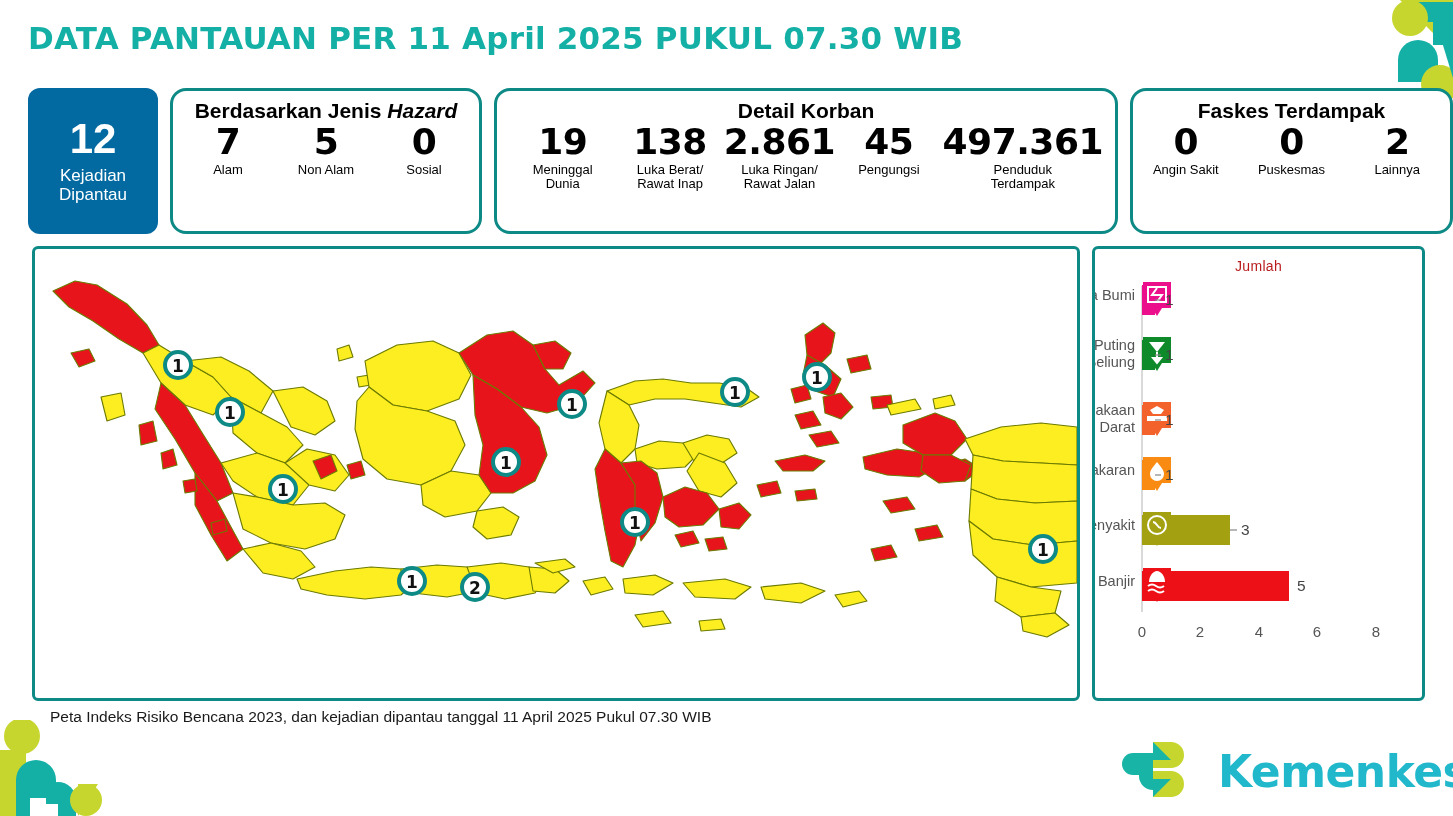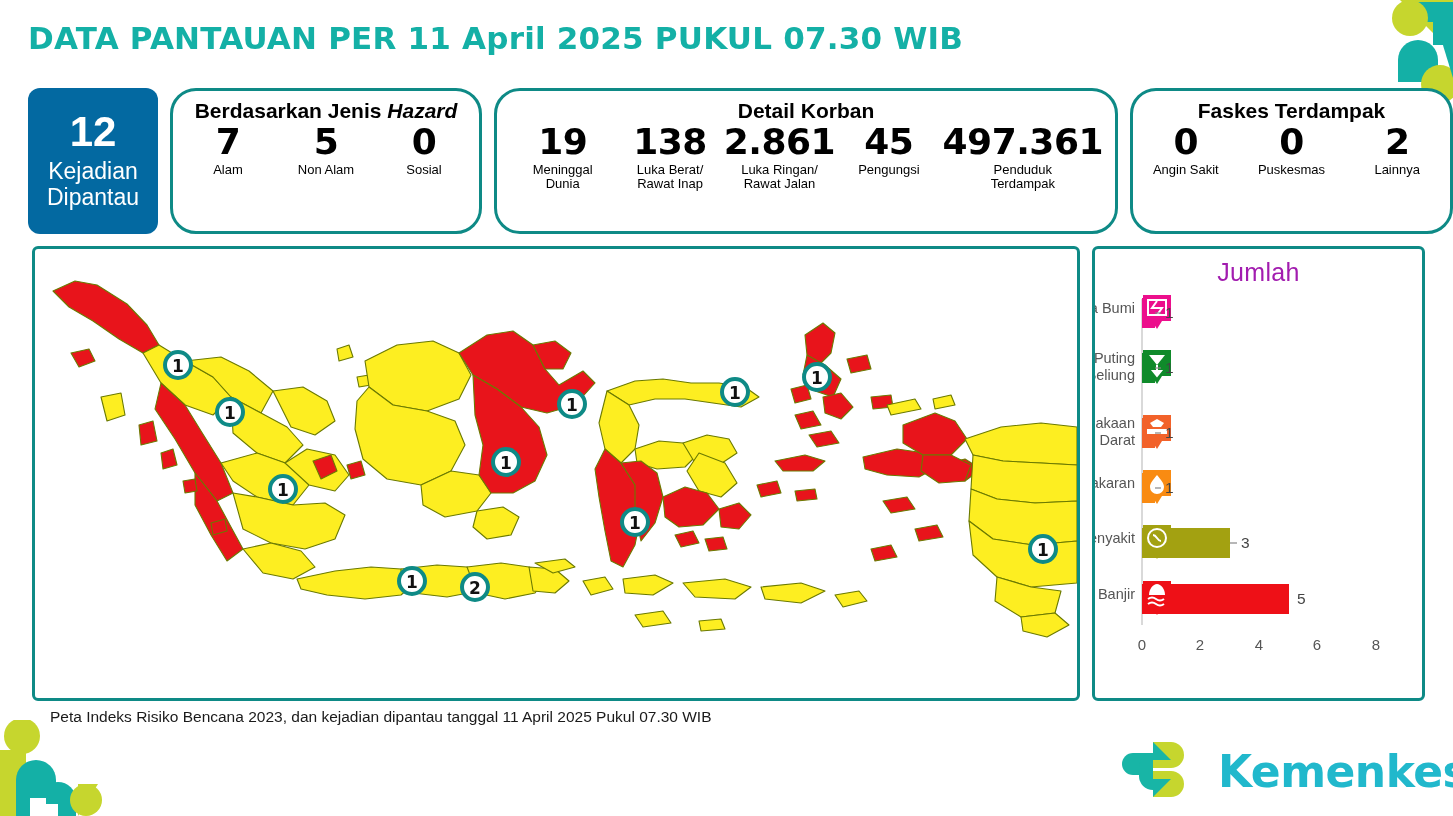--- a/index.html
+++ b/index.html
@@ -27,25 +27,25 @@
   
   .statrow { position: absolute; left: 28px; top: 88px; height: 146px; }
 
   .card-solid {
     position: absolute; left: 0; top: 0; width: 130px; height: 146px;
     background: #0369a1; border-radius: 12px;
     display: flex; flex-direction: column;
     align-items: center; justify-content: center; color: #fff;
   }
   .card-solid .big { font-size: 42px; font-weight: bold; line-height: 1; margin-bottom: 6px; }
-  .card-solid .lbl { font-size: 23px; line-height: 1.12; text-align: center; }
+  .card-solid .lbl { font-size: 17px; line-height: 1.12; text-align: center; }
 
   .card {
     position: absolute; top: 0; height: 146px;
-    background: #fff; border: 3px solid #0e8a86; border-radius: 26px;
+    background: #fff; border: 3px solid #0e8a86; border-radius: 16px;
   }
   .card-hazard { left: 142px; width: 312px; }
   .card-korban { left: 466px; width: 624px; }
   .card-faskes { left: 1102px; width: 323px; }
 
   .card-title {
     text-align: center; font-size: 21px; font-weight: bold;
     color: #000; margin-top: 8px; white-space: nowrap;
   }
   .card-title i { font-style: italic; }
@@ -79,21 +79,21 @@
   }
 
   
   .chart-panel {
     position: absolute; left: 1092px; top: 246px;
     width: 333px; height: 455px;
     border: 3px solid #0e8a86; border-radius: 6px;
     background: #fff;
   }
   .chart-head {
-    text-align: center; font-size: 25px; color: #a21caf;
+    text-align: center; font-size: 14px; color: #b91c1c;
     margin-top: 9px; letter-spacing: .3px;
   }
   .chart-body { position: relative; width: 100%; height: 392px; }
   .chart-body svg { display: block; }
 
   .cat-label { font-size: 14.5px; fill: #555; text-anchor: end; }
   .tick-label { font-size: 15px; fill: #555; text-anchor: middle; }
   .val-label { font-size: 15.5px; fill: #444; }
 
   

